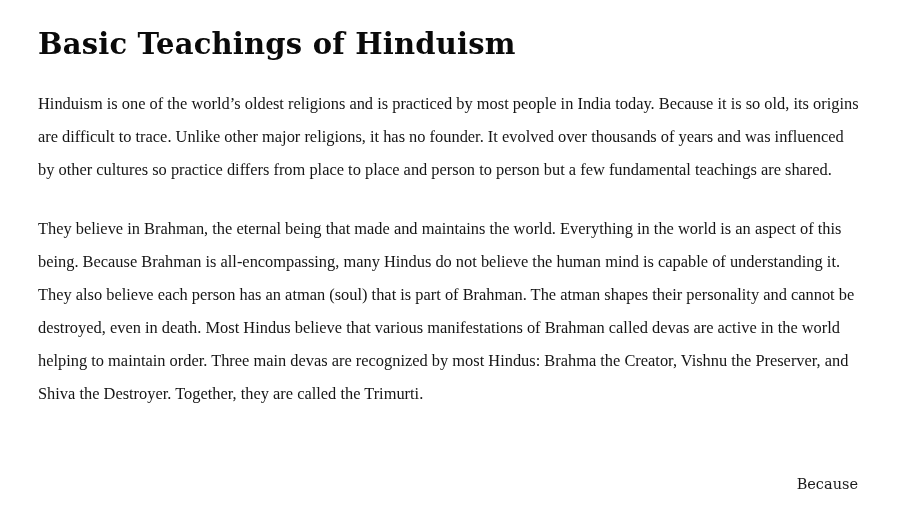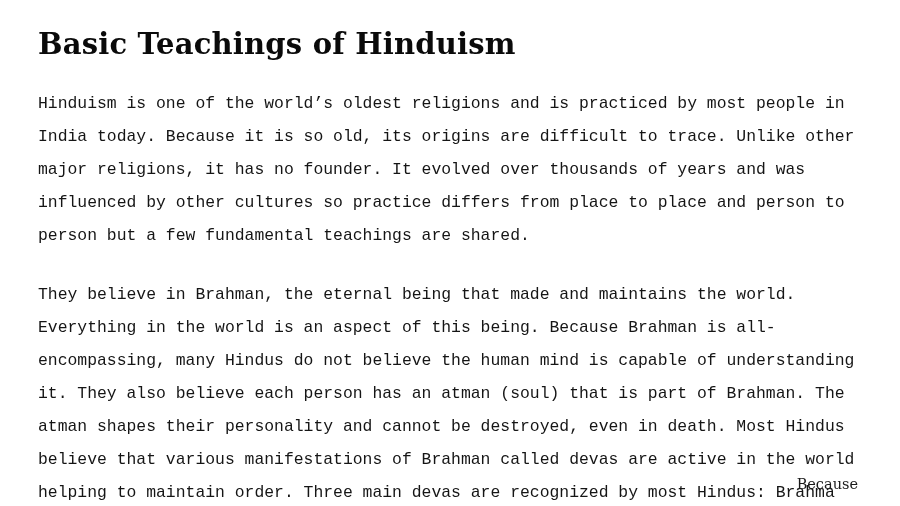--- a/index.html
+++ b/index.html
@@ -27,21 +27,21 @@
     font-size: 29px;
     line-height: 1.15;
     letter-spacing: 0.2px;
     color: #0a0a0a;
     margin: 6px 0 0 0;
   }
   .body-block {
     margin-top: 26px;
   }
   .para {
-    font-family: Liberation Mono, monospace;
+    font-family: Liberation Serif, serif;
     font-size: 16.4px;
     line-height: 33px;
     color: #151515;
     text-align: left;
     margin: 0;
   }
   .para + .para {
     margin-top: 26px;
   }
   .footer {

